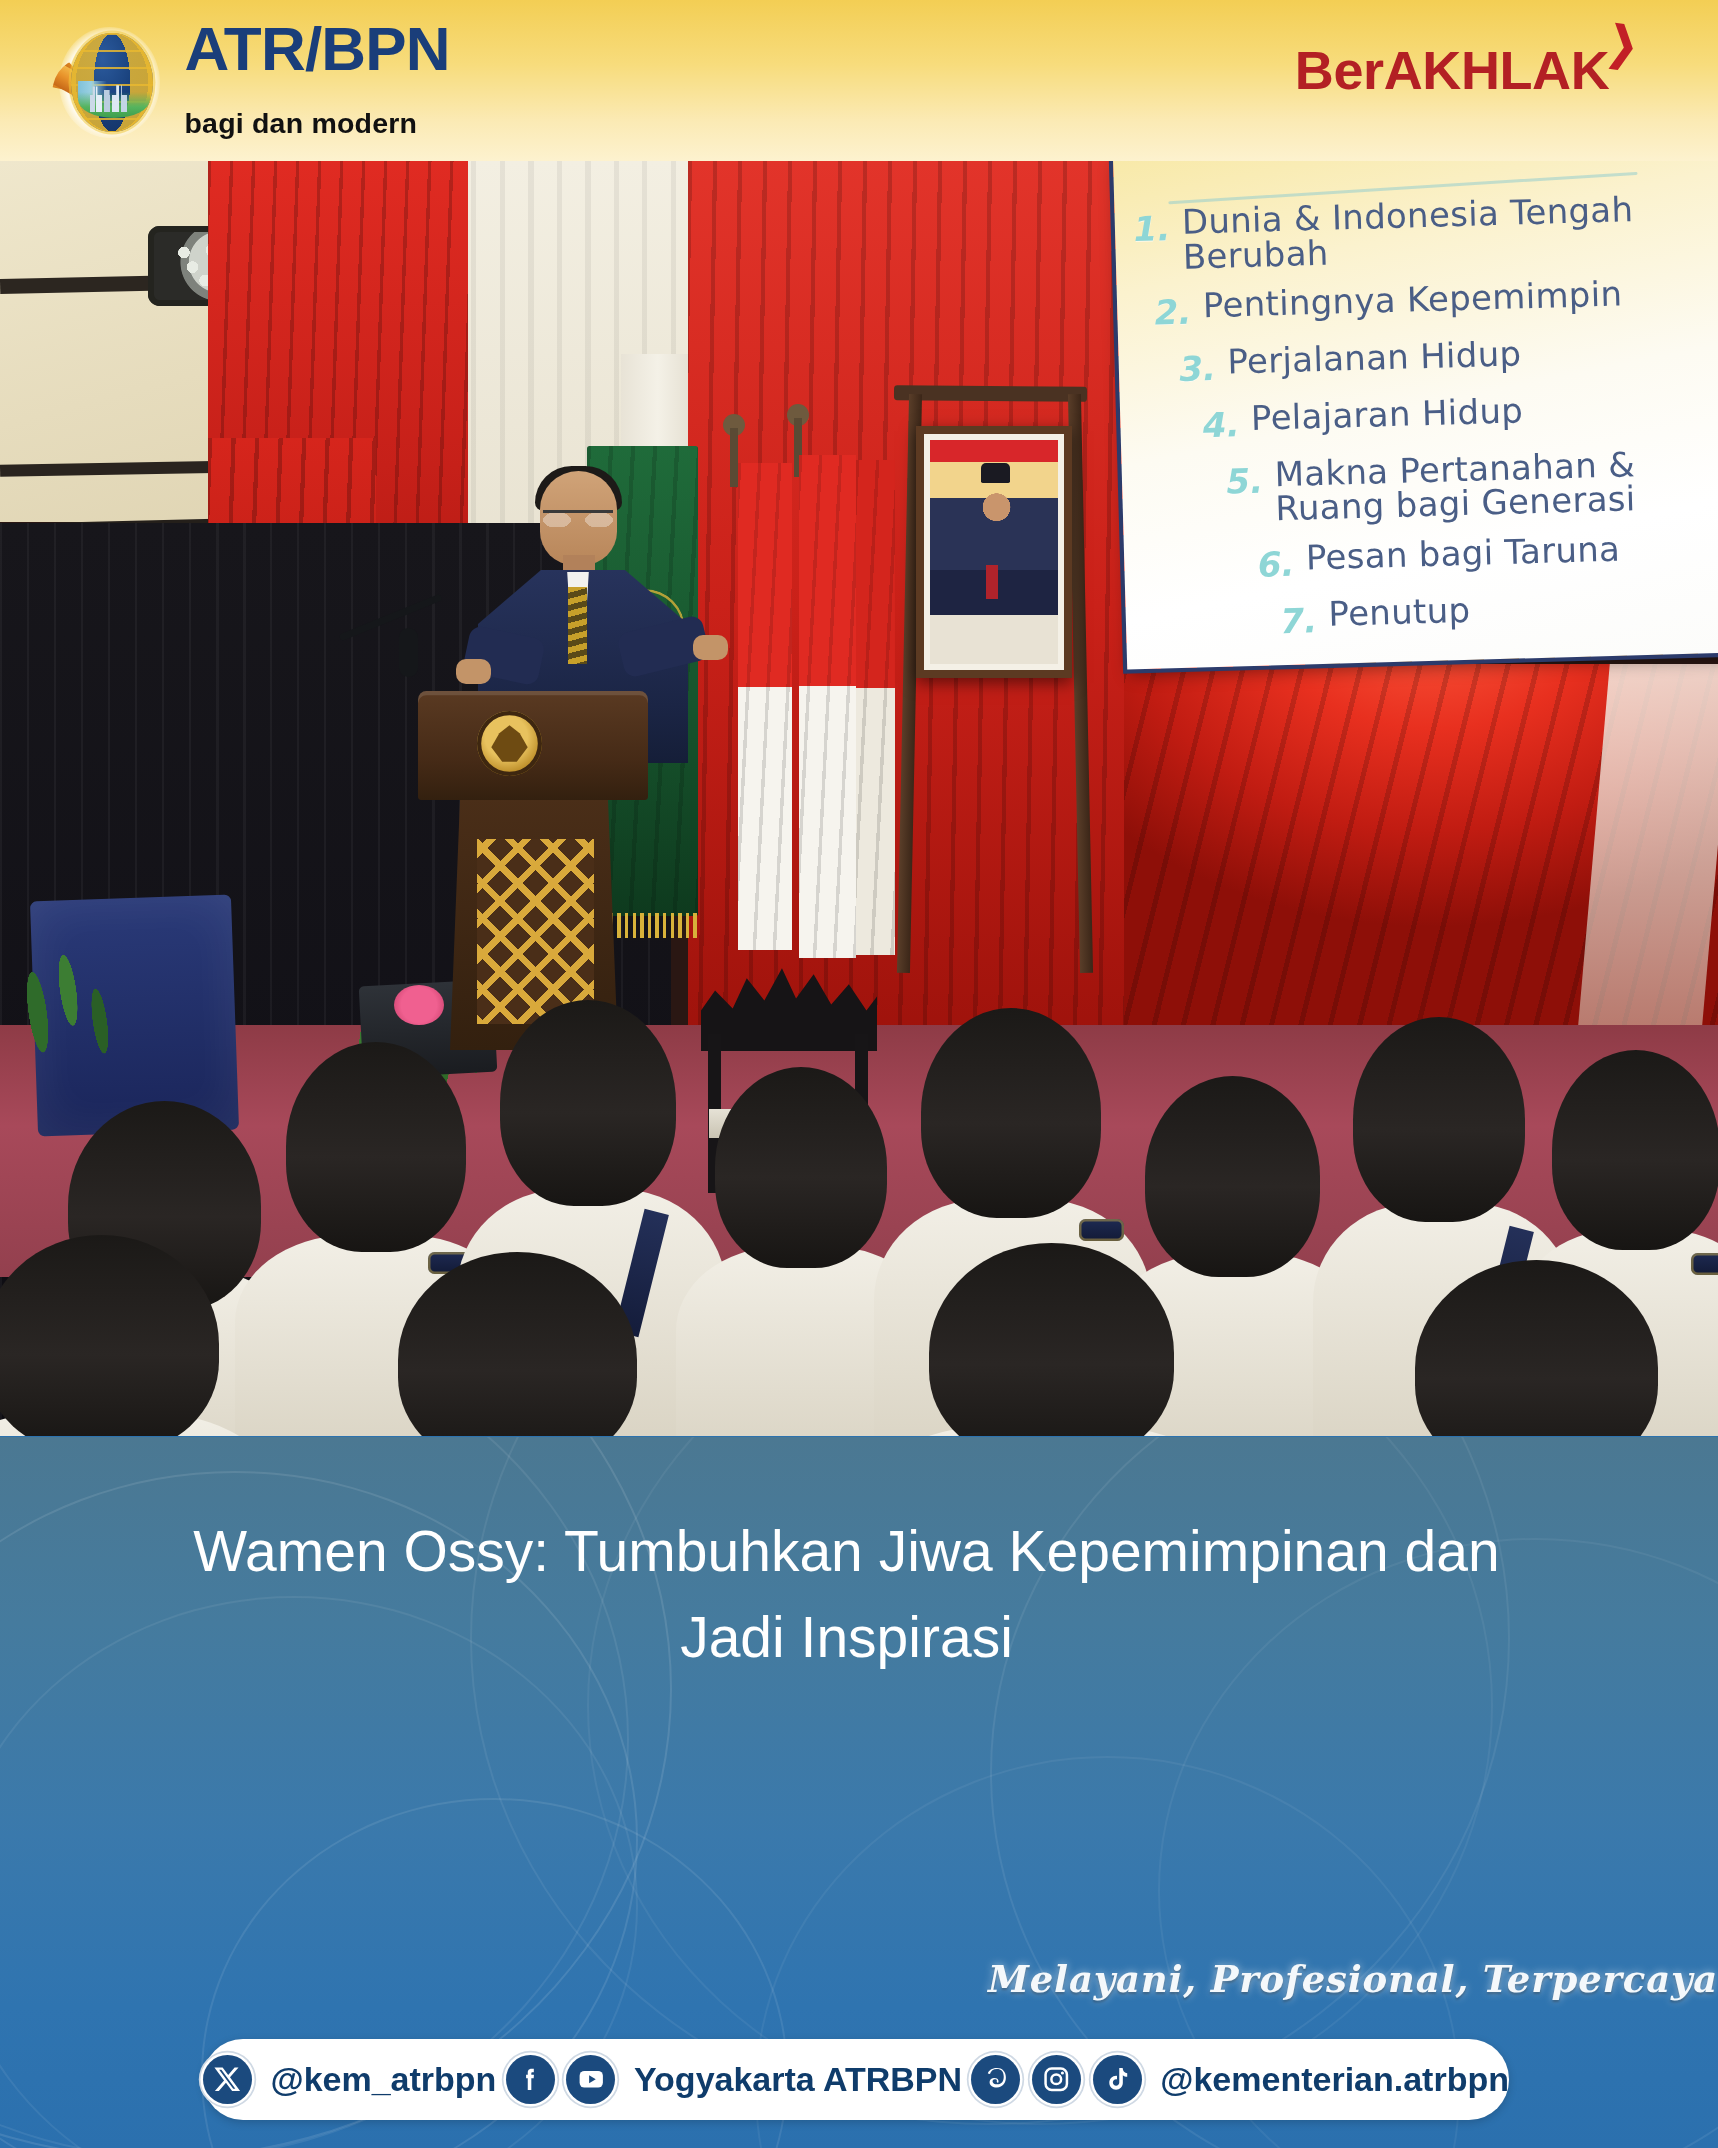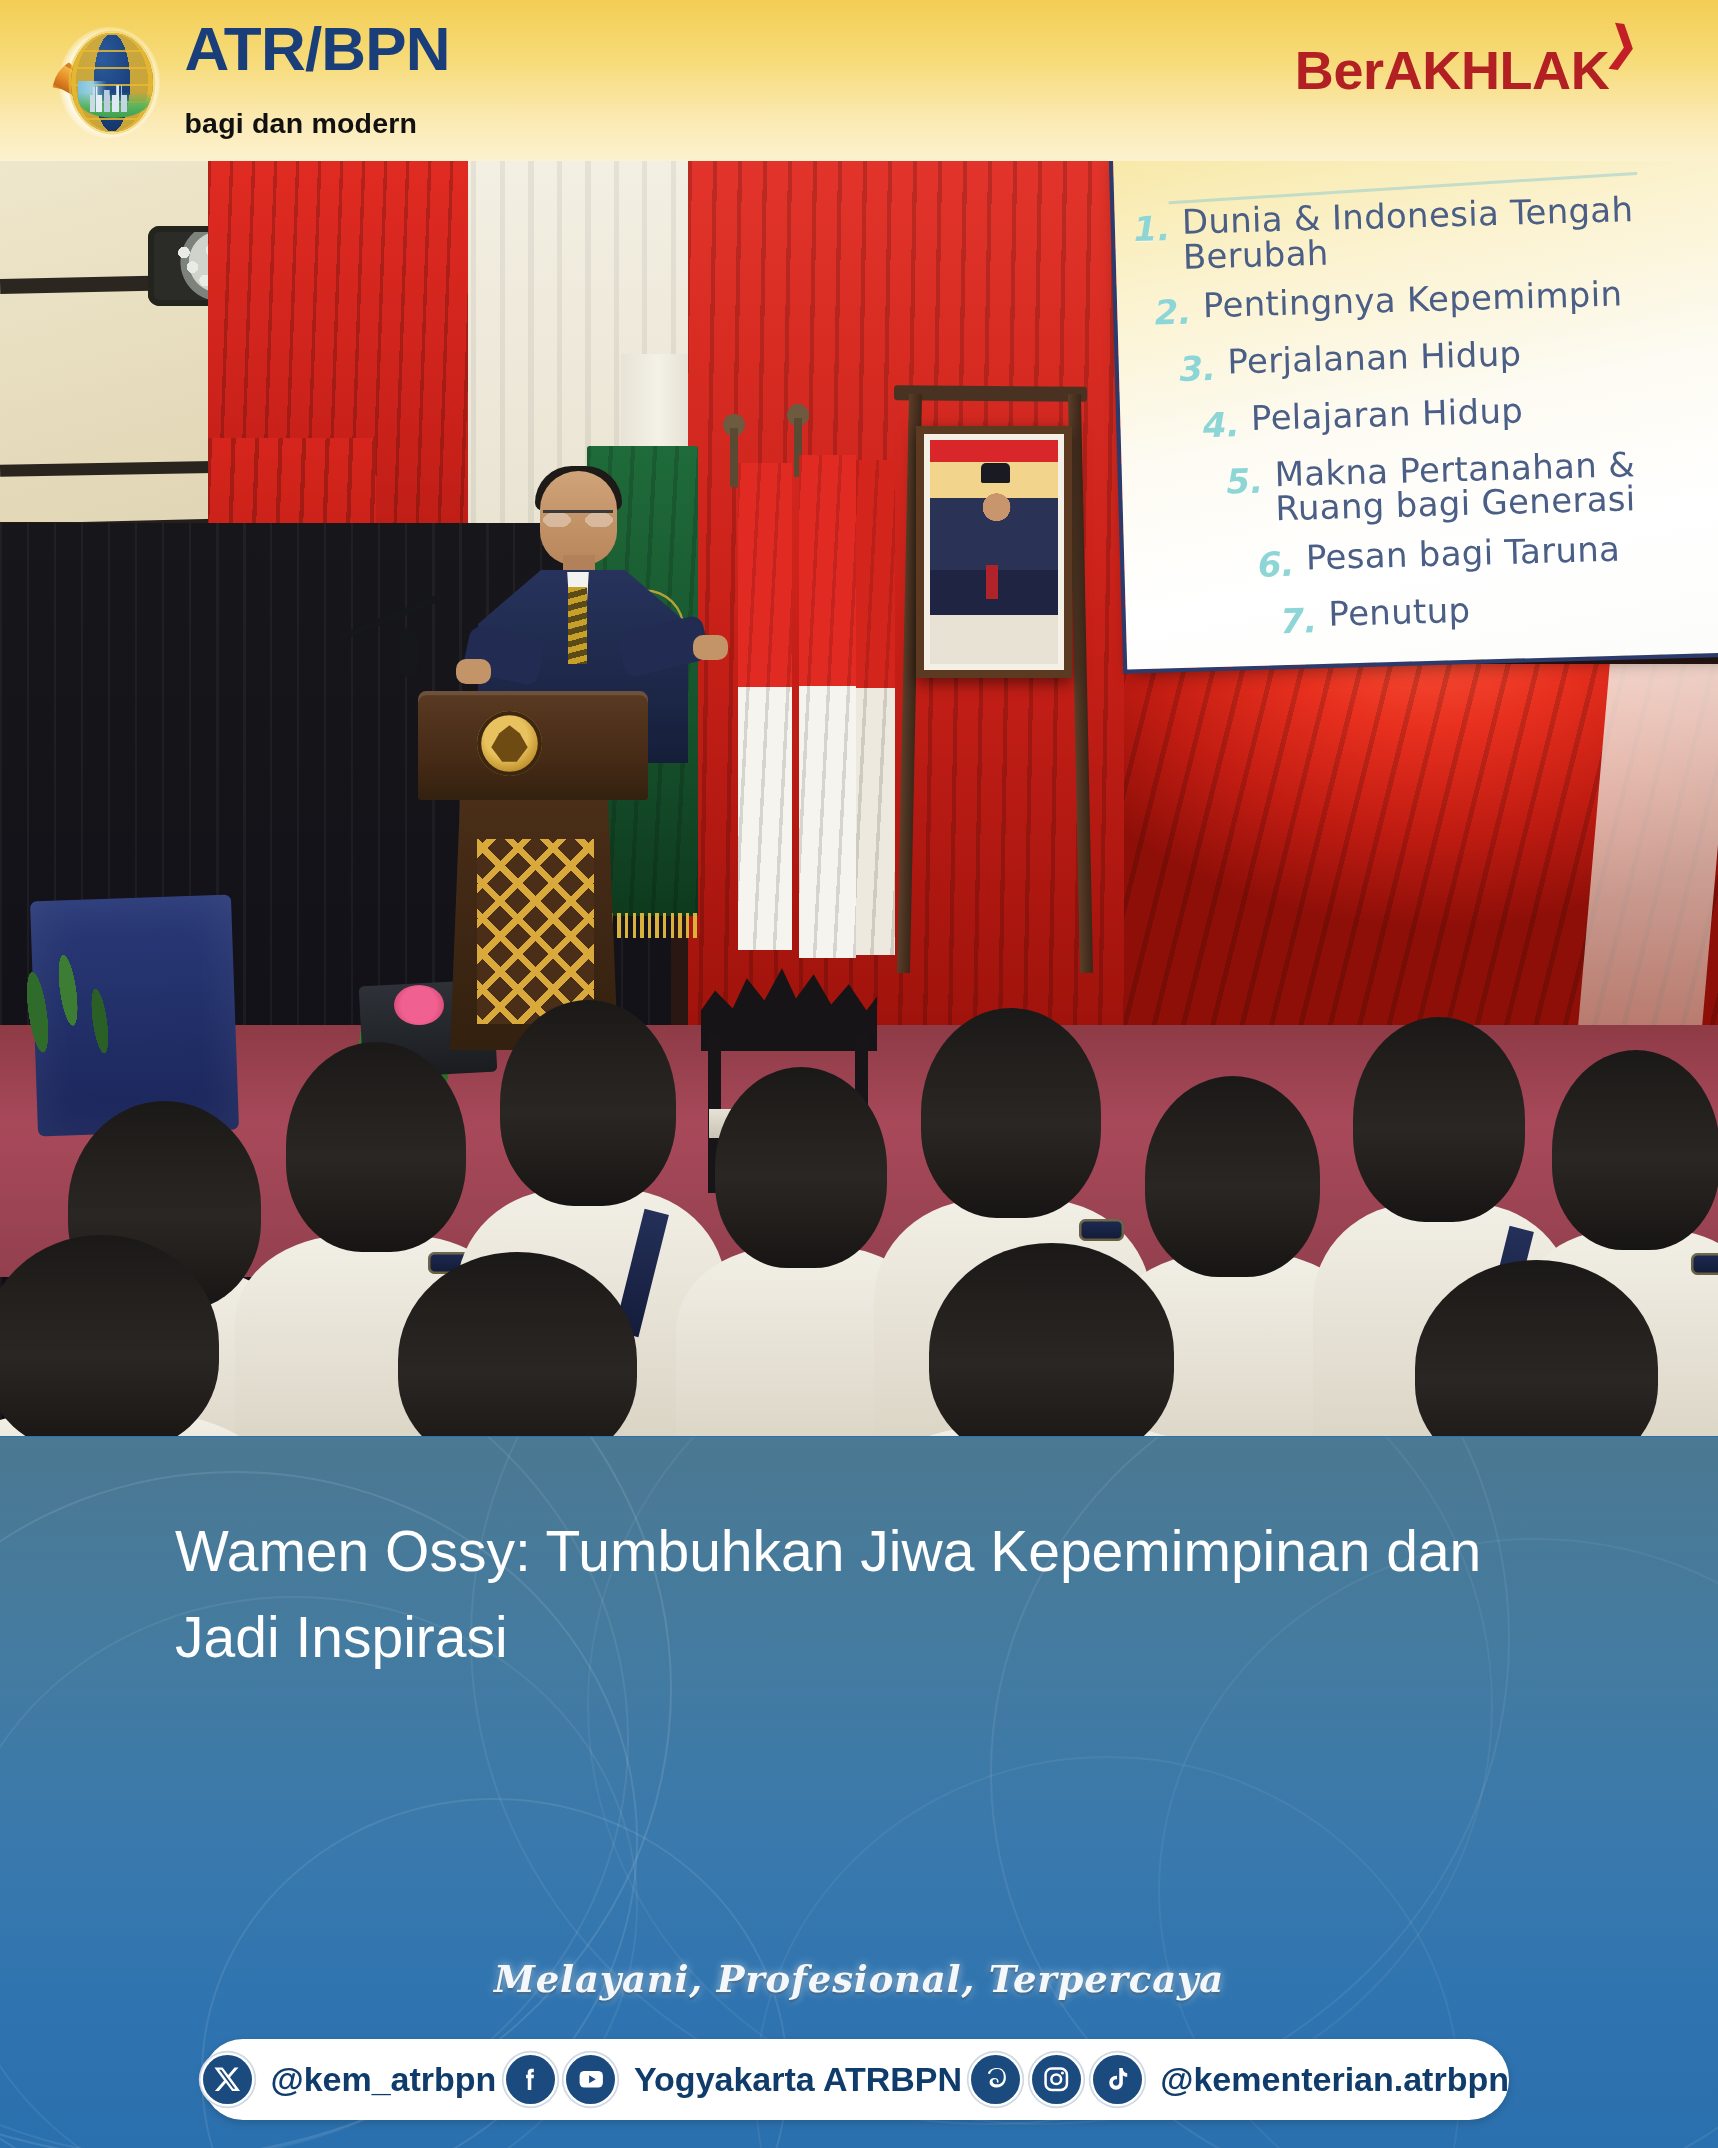--- a/index.html
+++ b/index.html
@@ -392,25 +392,25 @@
   .caption .swirl.s-i { left:201px;  top:361px;  width:587px;  height:554px;  border-color:rgba(255,255,255,.09); }
   .caption .swirl.s-j { left:755px;  top:319px;  width:705px;  height:671px;  border-color:rgba(255,255,255,.06); }
 
   .cap-inner { position:relative; z-index:3; padding:57px 101px 0 175px; }
   .cap-title {
     font-size:80px; font-weight:700; color:#FFFFFF; line-height:1.06;
     letter-spacing:-0.8px; max-width:1225px;
   }
   .cap-sub {
     font-size:57px; font-weight:400; color:#FFFFFF; line-height:1.5;
-    margin-top:15px; max-width:1343px;
+    margin-top:15px; max-width:1343px;text-align:center;
   }
 
   .tagline {
-    position:absolute; left:0; right:0; top:1957px; text-align:center; z-index:16;
+    position:absolute; left:0; right:0; top:1957px; text-align:right; z-index:16;
     font-family:"DejaVu Serif", serif;
     font-style:italic; font-weight:700;
     font-size:37px; color:#F4F8FB; letter-spacing:0.8px;
     text-shadow:0 0 8.4px rgba(255,255,255,.55), 0 1.7px 2.5px rgba(0,0,0,.35);
   }
 
   .social-pill {
     position:absolute; left:203px; top:2039px; width:1306px; height:81px;
     background:#FFFFFF; border-radius:40px; z-index:17;
     display:flex; align-items:center; justify-content:center; gap:0;

